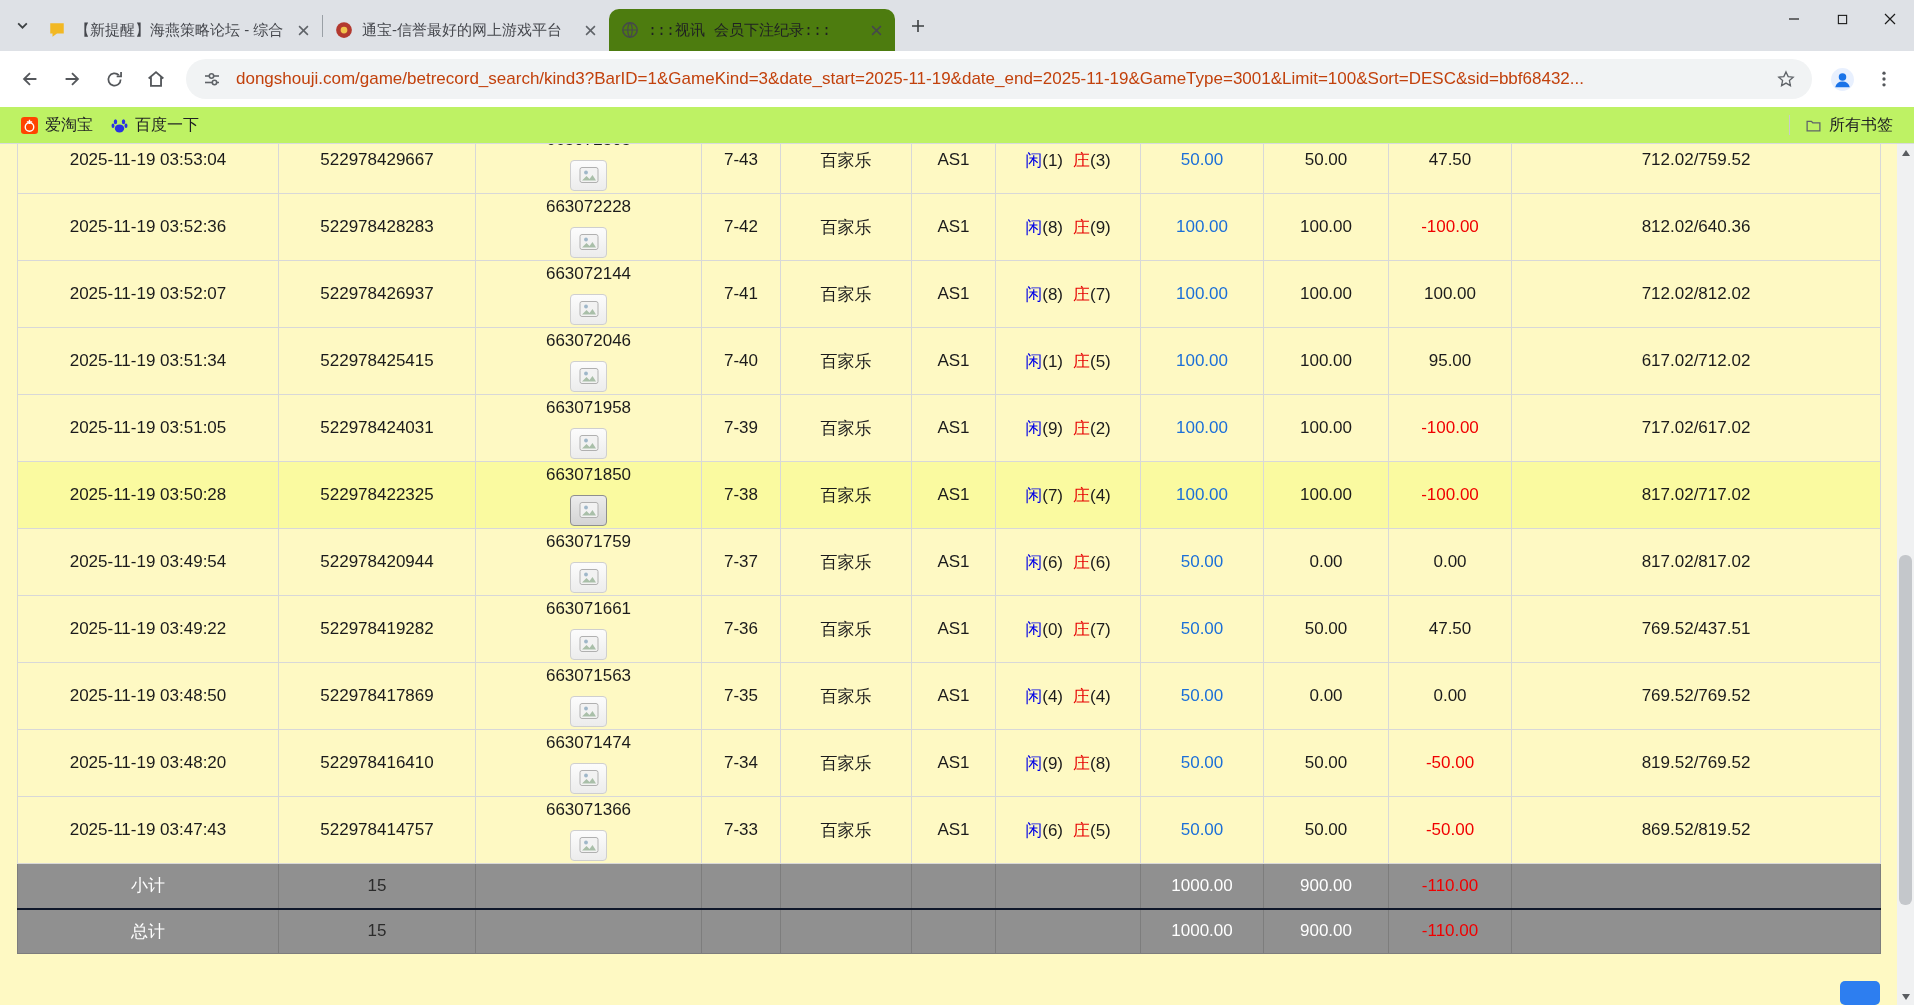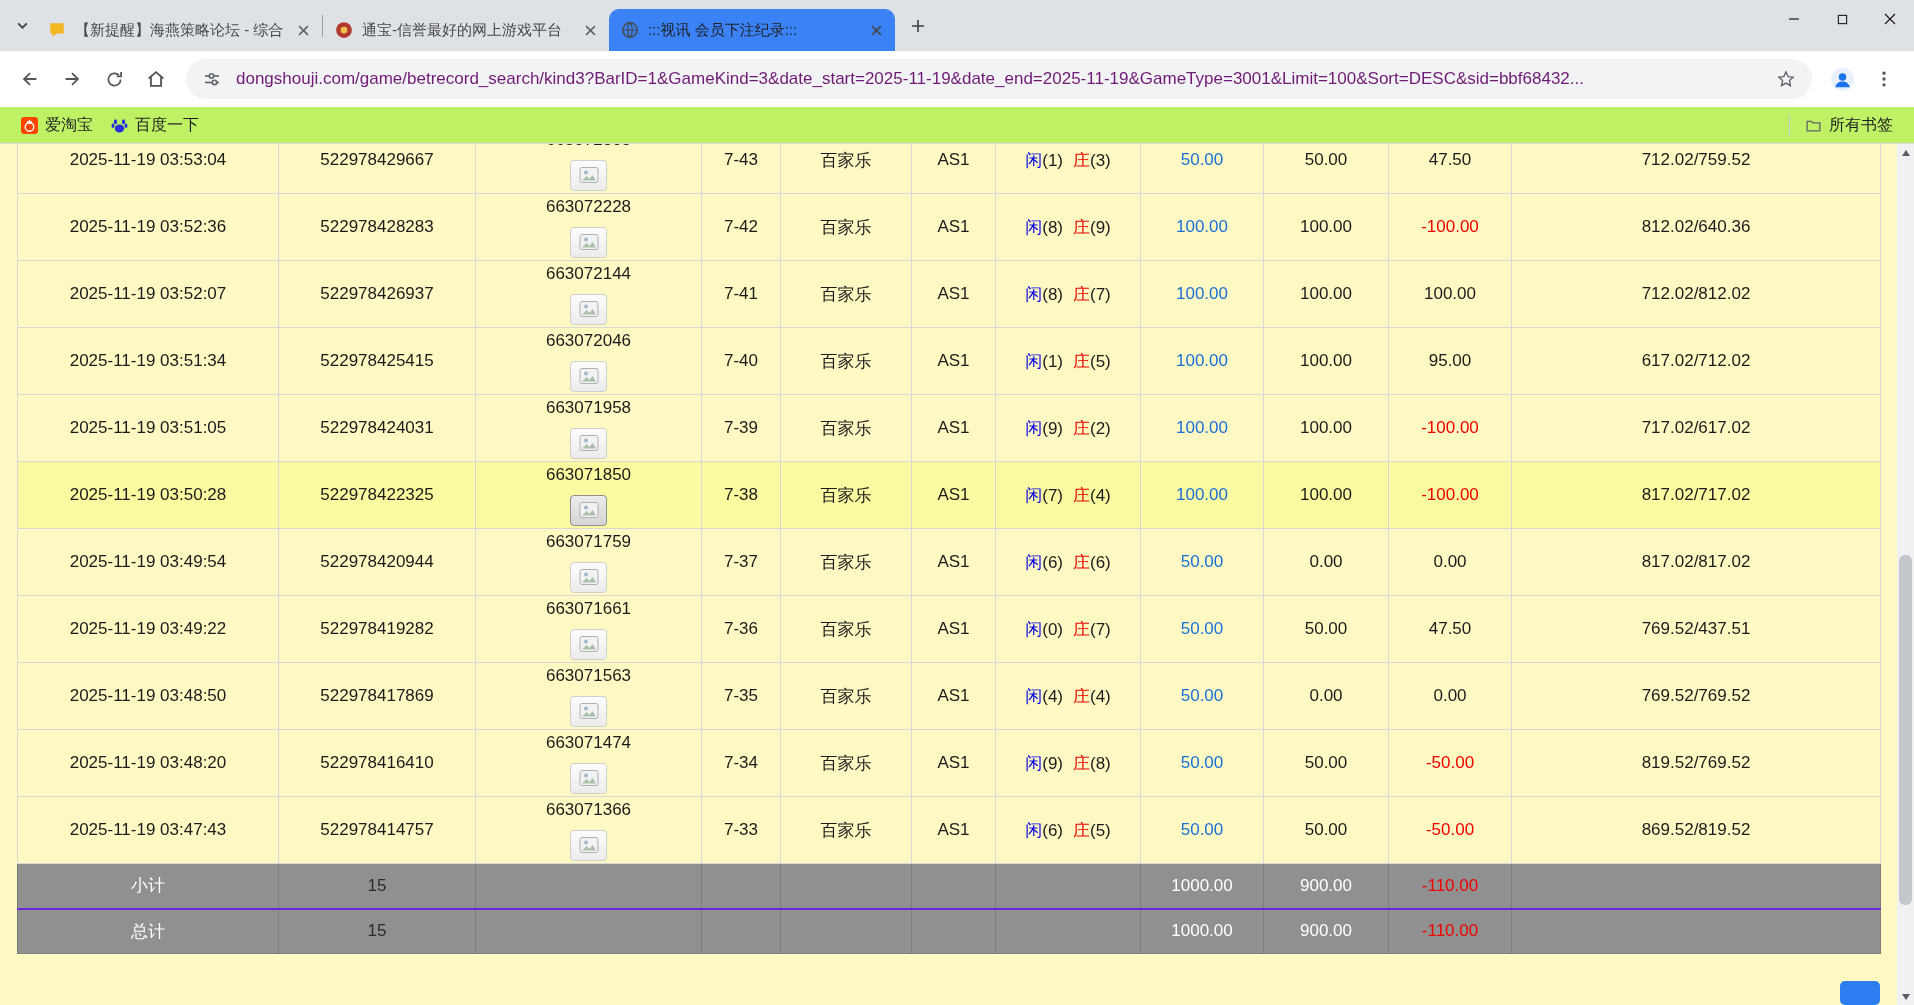--- a/index.html
+++ b/index.html
@@ -8,39 +8,39 @@
 
   .browser { width:100%; height:100%; display:flex; flex-direction:column; }
 
   
   .tabstrip { height:51px; background:#dee1e6; display:flex; align-items:flex-end;
     padding-left:8px; position:relative; flex:0 0 auto; }
   .chevron-btn { align-self:center; width:28px; height:28px; display:flex;
     align-items:center; justify-content:center; }
   .tab { width:286px; height:42px; display:flex; align-items:center; gap:9px;
     padding:0 8px 0 12px; border-radius:10px 10px 0 0; color:#45474d; }
-  .tab.active { background:#3b82f6; color:#1f2023; }
+  .tab.active { background:#4d7c0f; color:#1f2023;font-family:Liberation Mono, monospace; }
   .tab .title { flex:1; font-size:15px; white-space:nowrap; overflow:hidden; }
   .tab .close { width:22px; height:22px; border-radius:50%; display:flex;
     align-items:center; justify-content:center; flex:0 0 auto; }
   .tab-sep { width:1px; height:22px; background:#9aa0a6; align-self:center; }
   .favicon { width:18px; height:18px; flex:0 0 auto; display:flex; }
   .newtab-btn { align-self:center; width:30px; height:30px; display:flex;
     align-items:center; justify-content:center; margin-left:8px; }
   .win-controls { position:absolute; right:0; top:0; height:38px; display:flex; }
   .win-btn { width:48px; height:100%; display:flex; align-items:center; justify-content:center; }
 
   
   .toolbar { height:56px; background:#fff; display:flex; align-items:center;
     padding:0 10px; gap:2px; flex:0 0 auto; }
   .icon-btn { width:40px; height:40px; border-radius:50%; display:flex;
     align-items:center; justify-content:center; flex:0 0 auto; }
   .urlbar { flex:1; height:40px; background:#f1f3f4; border-radius:20px;
     display:flex; align-items:center; gap:10px; padding:0 12px; margin:0 8px; min-width:0; }
-  .url-text { flex:1; font-size:17px; color:#701a75; white-space:nowrap; overflow:hidden; }
+  .url-text { flex:1; font-size:17px; color:#c2410c; white-space:nowrap; overflow:hidden; }
   .small-btn { width:28px; height:28px; display:flex; align-items:center;
     justify-content:center; flex:0 0 auto; }
 
   
   .bookmarks { height:37px; background:#bef264; border-bottom:1px solid #d9dbde;
     display:flex; align-items:center; padding:0 12px; flex:0 0 auto; }
   .bm-item { display:flex; align-items:center; gap:7px; padding:3px 9px;
     border-radius:8px; font-size:16px; color:#1f2023; white-space:nowrap; }
   .bm-icon { width:17px; height:17px; display:flex; }
   .bm-spacer { flex:1; }
@@ -62,21 +62,21 @@
   tr.highlight .replay-btn { border-color:#8f8f8f;
     background:linear-gradient(#ececec,#d4d4d4); }
 
   .xian { color:#0000e6; }
   .zhuang { color:#e60000; margin-left:10px; }
   .bet-val { color:#1b6fd8; }
   .wl-val.neg { color:#f00000; }
 
   tr.summary td { background:#909090; border:1px solid #7d7d7d; height:45px;
     color:#fff; font-size:17px; }
-  tr.summary.total td { border-top:2px solid #6d28d9; }
+  tr.summary.total td { border-top:2px solid #0f172a; }
   tr.summary td.count span { color:#2b2b2b; }
 
   
   .scrollbar { position:absolute; right:0; top:0; width:17px; height:100%;
     background:#f0f1f2; }
   .sb-btn { position:absolute; left:0; width:17px; height:17px; display:flex;
     align-items:center; justify-content:center; }
   .sb-btn.up { top:0; } .sb-btn.down { bottom:0; }
   .tri-up { width:0; height:0; border-left:4px solid transparent;
     border-right:4px solid transparent; border-bottom:6px solid #5a5d61; }

